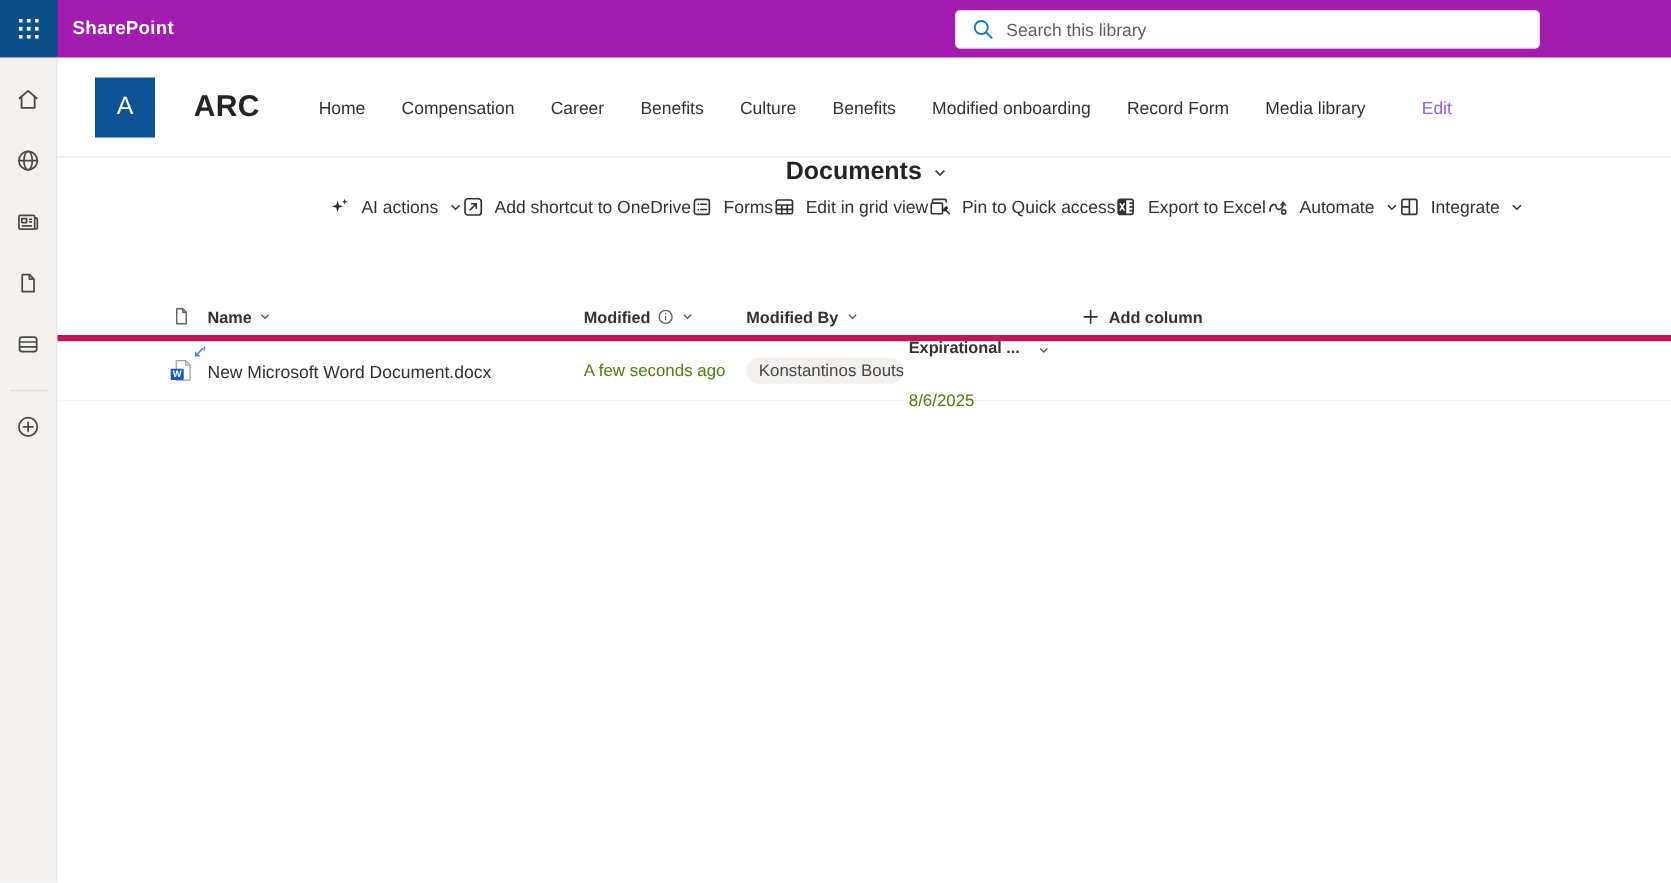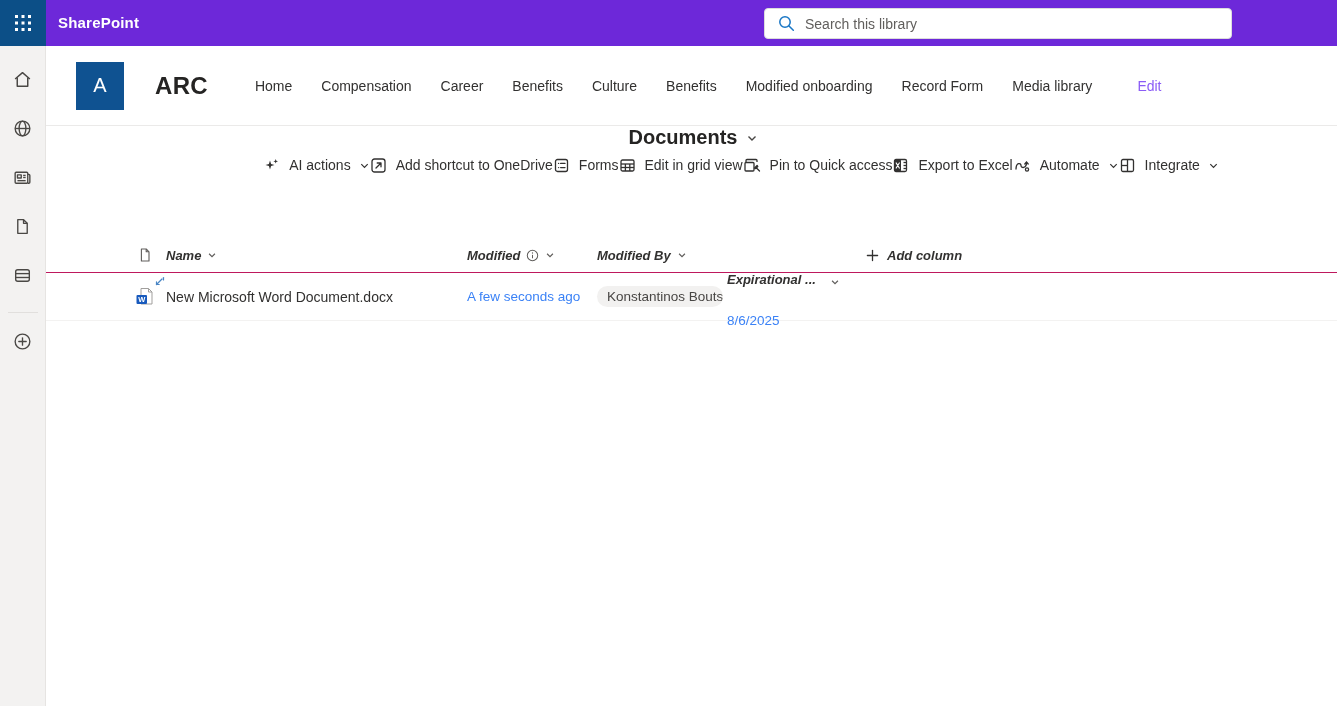--- a/index.html
+++ b/index.html
@@ -1,20 +1,20 @@
 <!DOCTYPE html>
 <html><head>
 <meta charset="utf-8">
 <style>
   * { margin:0; padding:0; box-sizing:border-box; }
   html,body { width:1337px; height:706px; overflow:hidden; background:#fff;
     font-family:"Liberation Sans","DejaVu Sans",sans-serif; color:#323130; }
 
   
-  .topbar { position:absolute; top:0; left:0; width:1337px; height:48px; background:#6d28d9;padding-left:28px; }
+  .topbar { position:absolute; top:0; left:0; width:1337px; height:48px; background:#a21caf;padding-left:28px; }
   .waffle { position:absolute; left:0; top:0; width:46px; height:46px; background:#0c4f87;
     display:flex; align-items:center; justify-content:center; cursor:pointer; }
   .brand { position:absolute; left:58px; top:0; height:46px; line-height:46px;
     color:#fff; font-size:15px; font-weight:700; letter-spacing:.2px; }
   .searchbox { position:absolute; left:764px; top:8px; width:468px; height:31px;
     background:#fff; border:1px solid #dcdcdc; border-radius:4px;
     display:flex; align-items:center; padding:0 10px 0 13px; }
   .searchbox svg { flex:0 0 auto; margin-right:10px; }
   .searchbox input { border:none; outline:none; flex:1; font-size:14px; color:#323130;
     font-family:inherit; background:transparent; }
@@ -47,36 +47,36 @@
   .actions { flex:1; display:flex; align-items:center; justify-content:space-between;
     margin-left:95px; }
   .action { display:flex; align-items:center; gap:9px; font-size:14px; color:#323130;
     cursor:pointer; white-space:nowrap; }
   .action svg { color:#323130; flex:0 0 auto; }
   .chev { display:flex; align-items:center; color:#484644; margin-left:-1px; }
 
   
   .table { margin-top:57px; }
   .trow { display:flex; align-items:center; padding-left:78px; }
-  .thead { height:35px; border-bottom:1px solid #be185d;font-style:italic; }
+  .thead { height:35px; border-bottom:5px solid #be185d; }
   .tbody-row { height:48px; border-bottom:1px solid #f3f2f1; cursor:pointer; }
   .col-file { width:42px; display:flex; justify-content:center; align-items:center; }
   .col-name { width:301px; display:flex; align-items:center; gap:6px; }
   .col-modified { width:130px; display:flex; align-items:center; gap:6px; }
   .col-by { width:130px; display:flex; align-items:center; gap:6px; }
   .col-exp { width:139px; display:flex; align-items:flex-end; gap:6px;margin-top:48px; }
   .col-add { flex:1; display:flex; align-items:center; gap:8px; }
   .hlabel { font-size:13px; font-weight:700; color:#323130; white-space:nowrap; }
   .hchev { color:#605e5c; display:flex; align-items:center; }
   .info-i { color:#605e5c; display:flex; align-items:center; }
   .addcol { display:flex; align-items:center; gap:8px; cursor:pointer; }
   .addcol .hlabel { font-weight:700; }
 
   .fname { font-size:14px; color:#323130; cursor:pointer; }
-  .muted { font-size:13.5px; color:#3b82f6; white-space:nowrap; }
+  .muted { font-size:13.5px; color:#4d7c0f; white-space:nowrap; }
   .pill { display:block; width:126px; background:#f2f1f0; border-radius:11px;
     padding:3px 10px; font-size:13.5px; color:#484644; white-space:nowrap;
     overflow:hidden; cursor:pointer; }
 
   .cursor-artifact { position:absolute; left:152px; top:276px; pointer-events:none; }
 </style>
 </head>
 <body>
 
 <div class="topbar">

